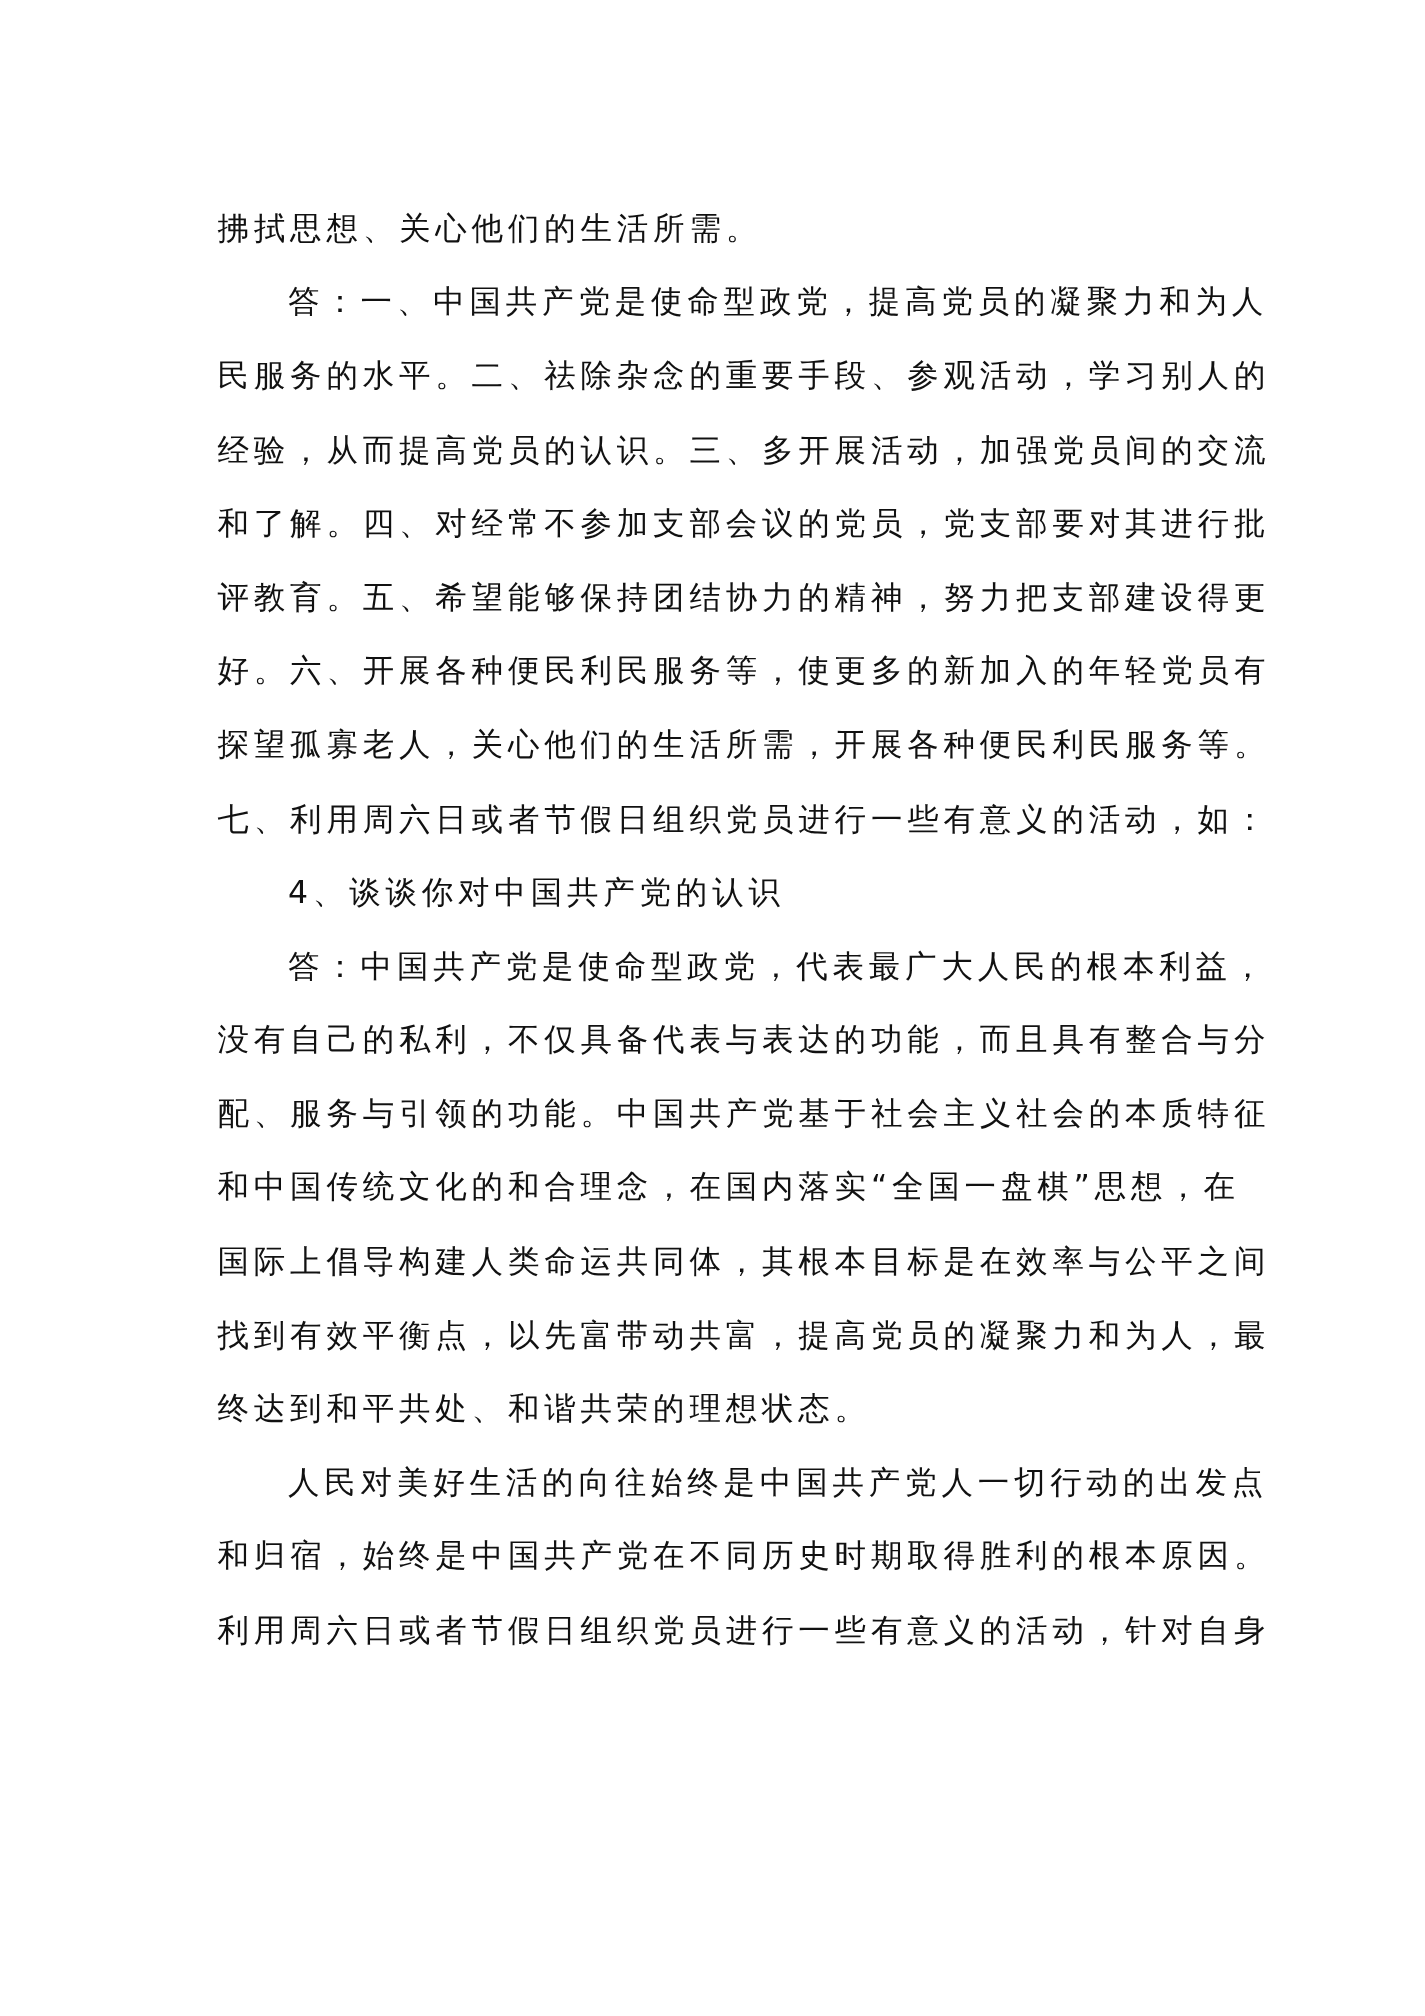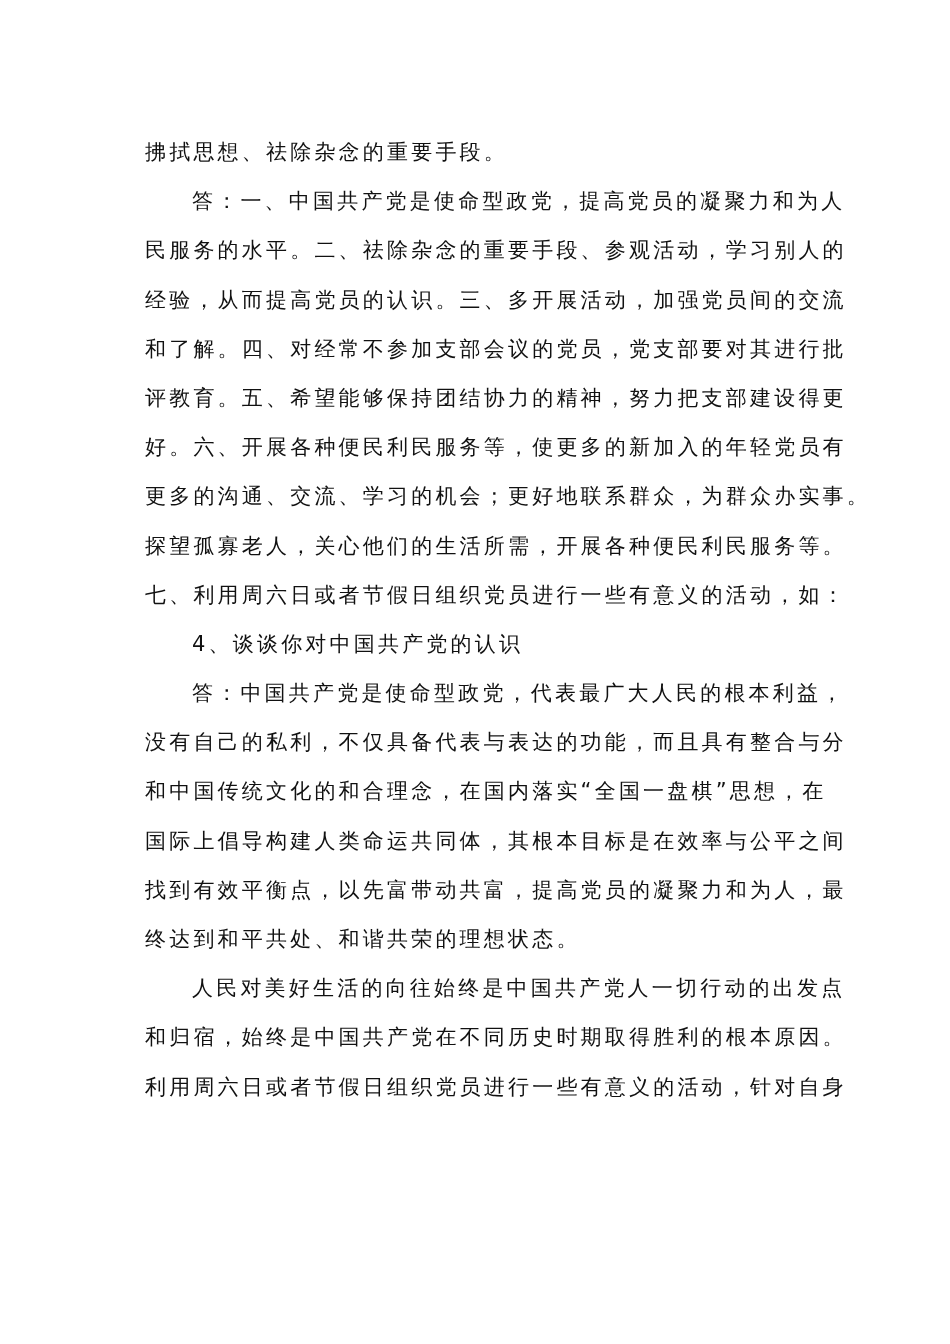--- a/index.html
+++ b/index.html
@@ -29,33 +29,33 @@
     white-space: nowrap;
   }
   .indent {
     padding-left: 47px;
   }
 </style>
 </head>
 <body>
 
 <div class="page">
-  <div class="line">拂拭思想、祛除杂念的重要手段。</div>
+  <div class="line">拂拭思想、关心他们的生活所需。</div>
   <div class="line indent">答：一、中国共产党是使命型政党，提高党员的凝聚力和为人</div>
   <div class="line">民服务的水平。二、祛除杂念的重要手段、参观活动，学习别人的</div>
   <div class="line">经验，从而提高党员的认识。三、多开展活动，加强党员间的交流</div>
   <div class="line">和了解。四、对经常不参加支部会议的党员，党支部要对其进行批</div>
   <div class="line">评教育。五、希望能够保持团结协力的精神，努力把支部建设得更</div>
   <div class="line">好。六、开展各种便民利民服务等，使更多的新加入的年轻党员有</div>
-  <div class="line">更多的沟通、交流、学习的机会；更好地联系群众，为群众办实事。</div>
   <div class="line">探望孤寡老人，关心他们的生活所需，开展各种便民利民服务等。</div>
   <div class="line">七、利用周六日或者节假日组织党员进行一些有意义的活动，如：</div>
   <div class="line indent">4、谈谈你对中国共产党的认识</div>
   <div class="line indent">答：中国共产党是使命型政党，代表最广大人民的根本利益，</div>
   <div class="line">没有自己的私利，不仅具备代表与表达的功能，而且具有整合与分</div>
+  <div class="line">配、服务与引领的功能。中国共产党基于社会主义社会的本质特征</div>
   <div class="line">和中国传统文化的和合理念，在国内落实“全国一盘棋”思想，在</div>
   <div class="line">国际上倡导构建人类命运共同体，其根本目标是在效率与公平之间</div>
   <div class="line">找到有效平衡点，以先富带动共富，提高党员的凝聚力和为人，最</div>
   <div class="line">终达到和平共处、和谐共荣的理想状态。</div>
   <div class="line indent">人民对美好生活的向往始终是中国共产党人一切行动的出发点</div>
   <div class="line">和归宿，始终是中国共产党在不同历史时期取得胜利的根本原因。</div>
   <div class="line">利用周六日或者节假日组织党员进行一些有意义的活动，针对自身</div>
 </div>
 
 </body></html>

